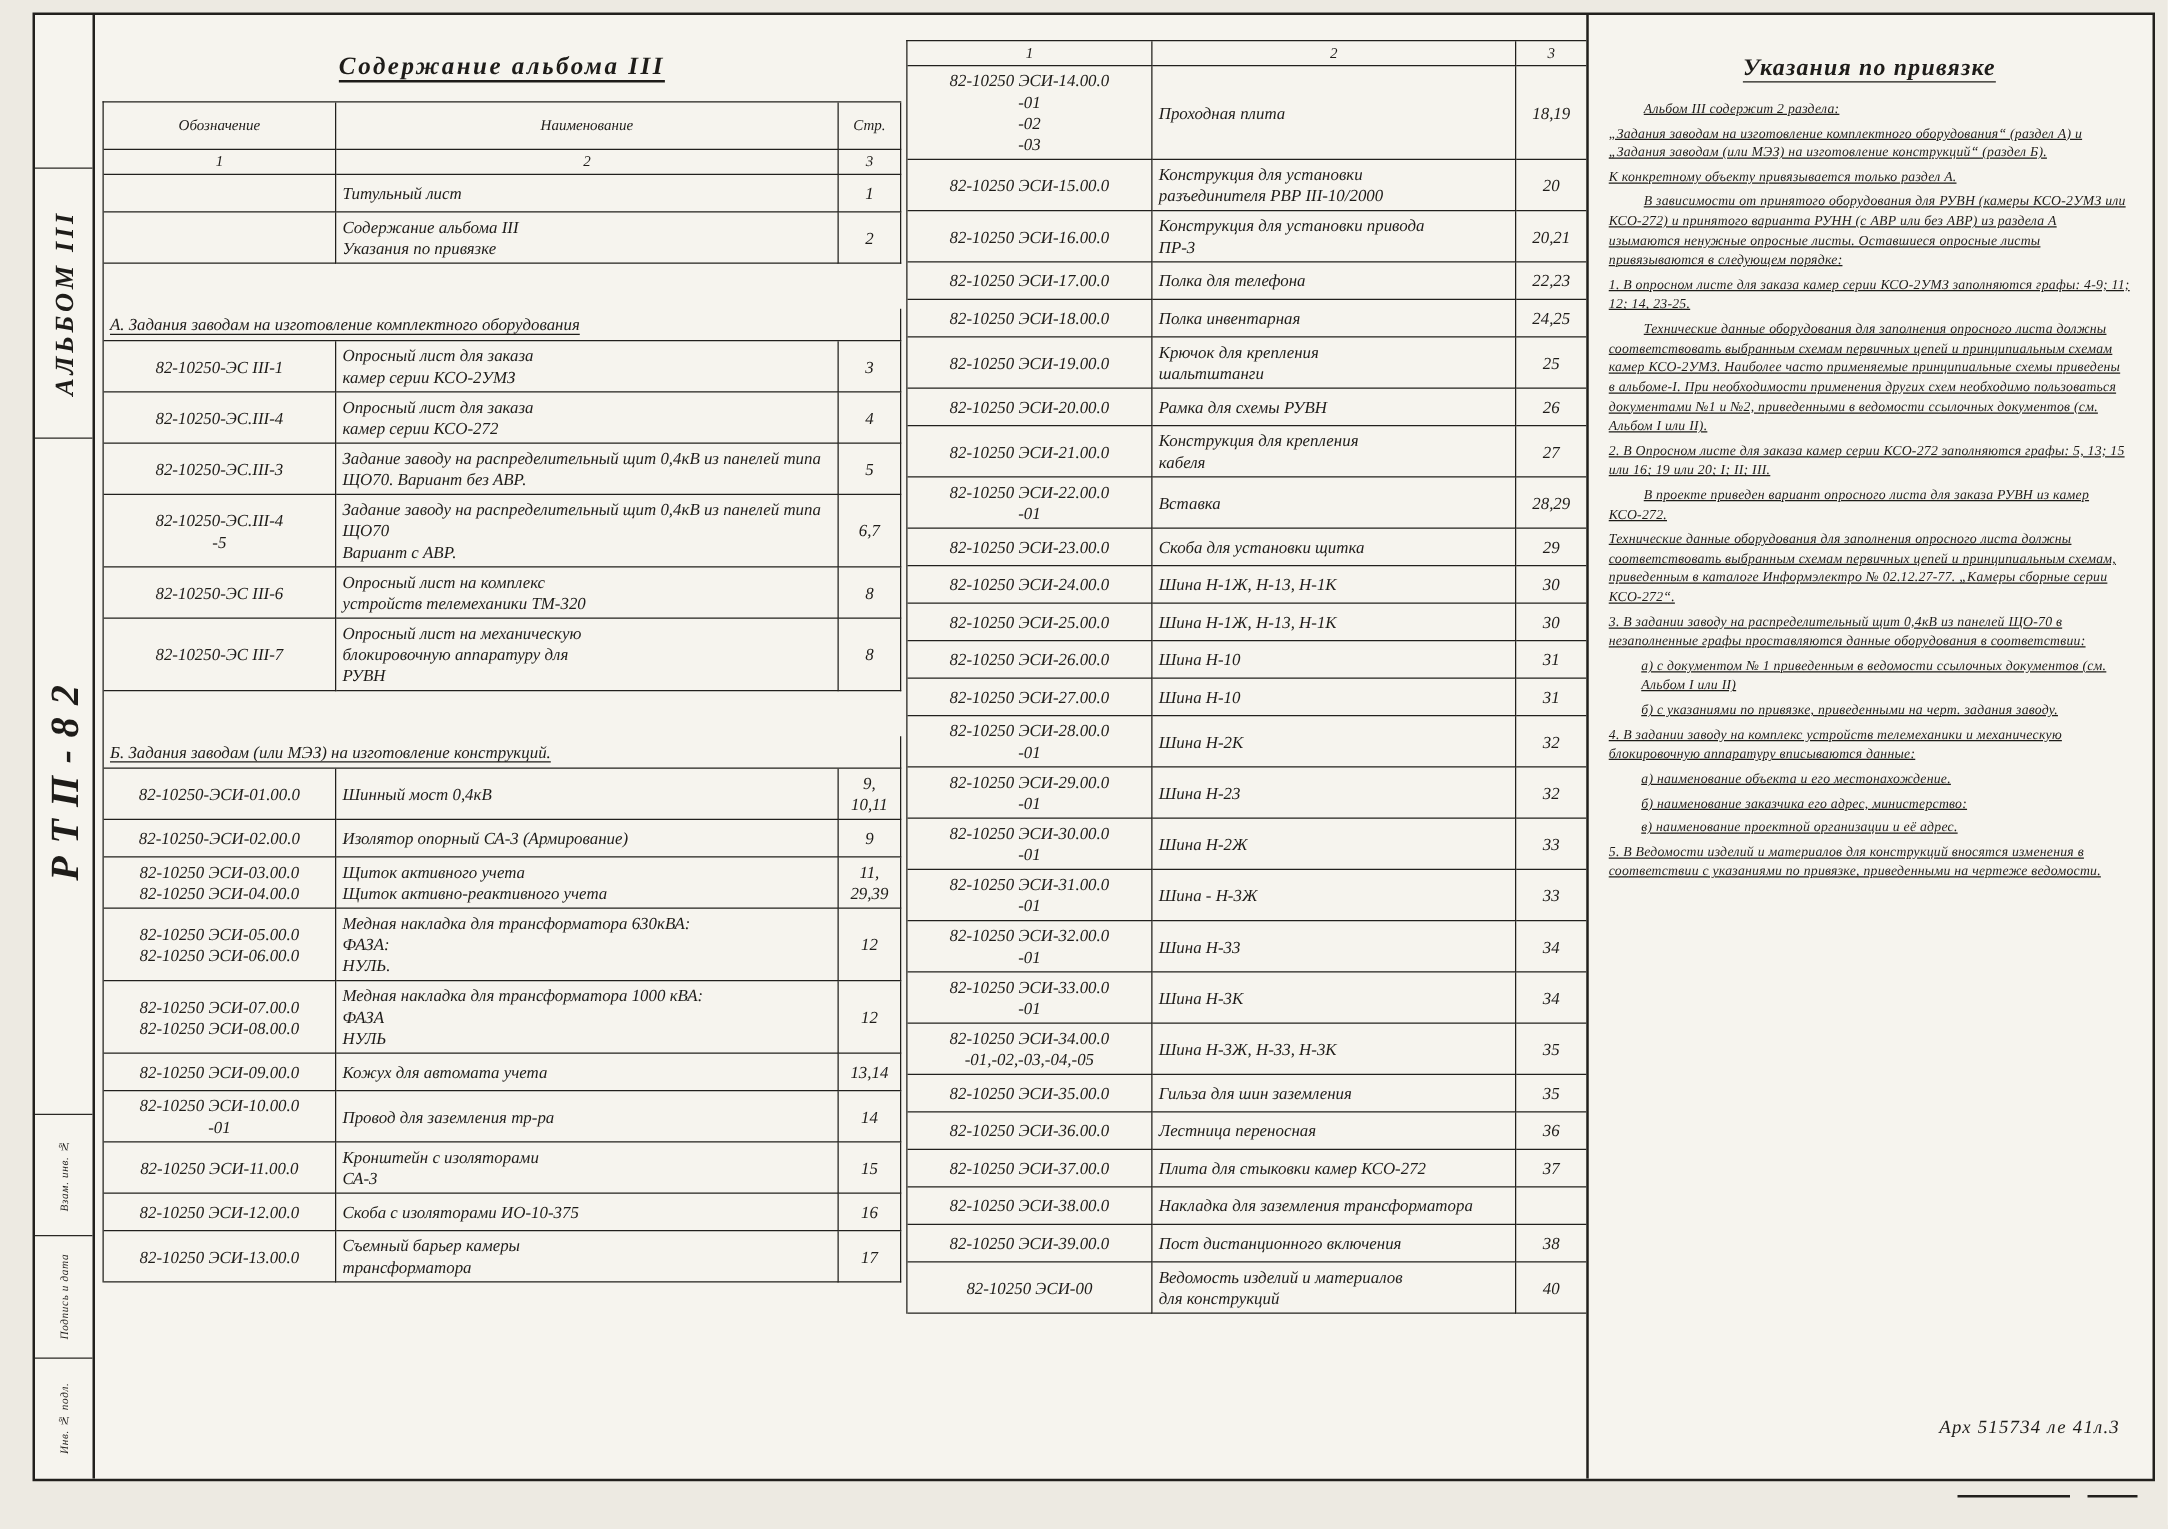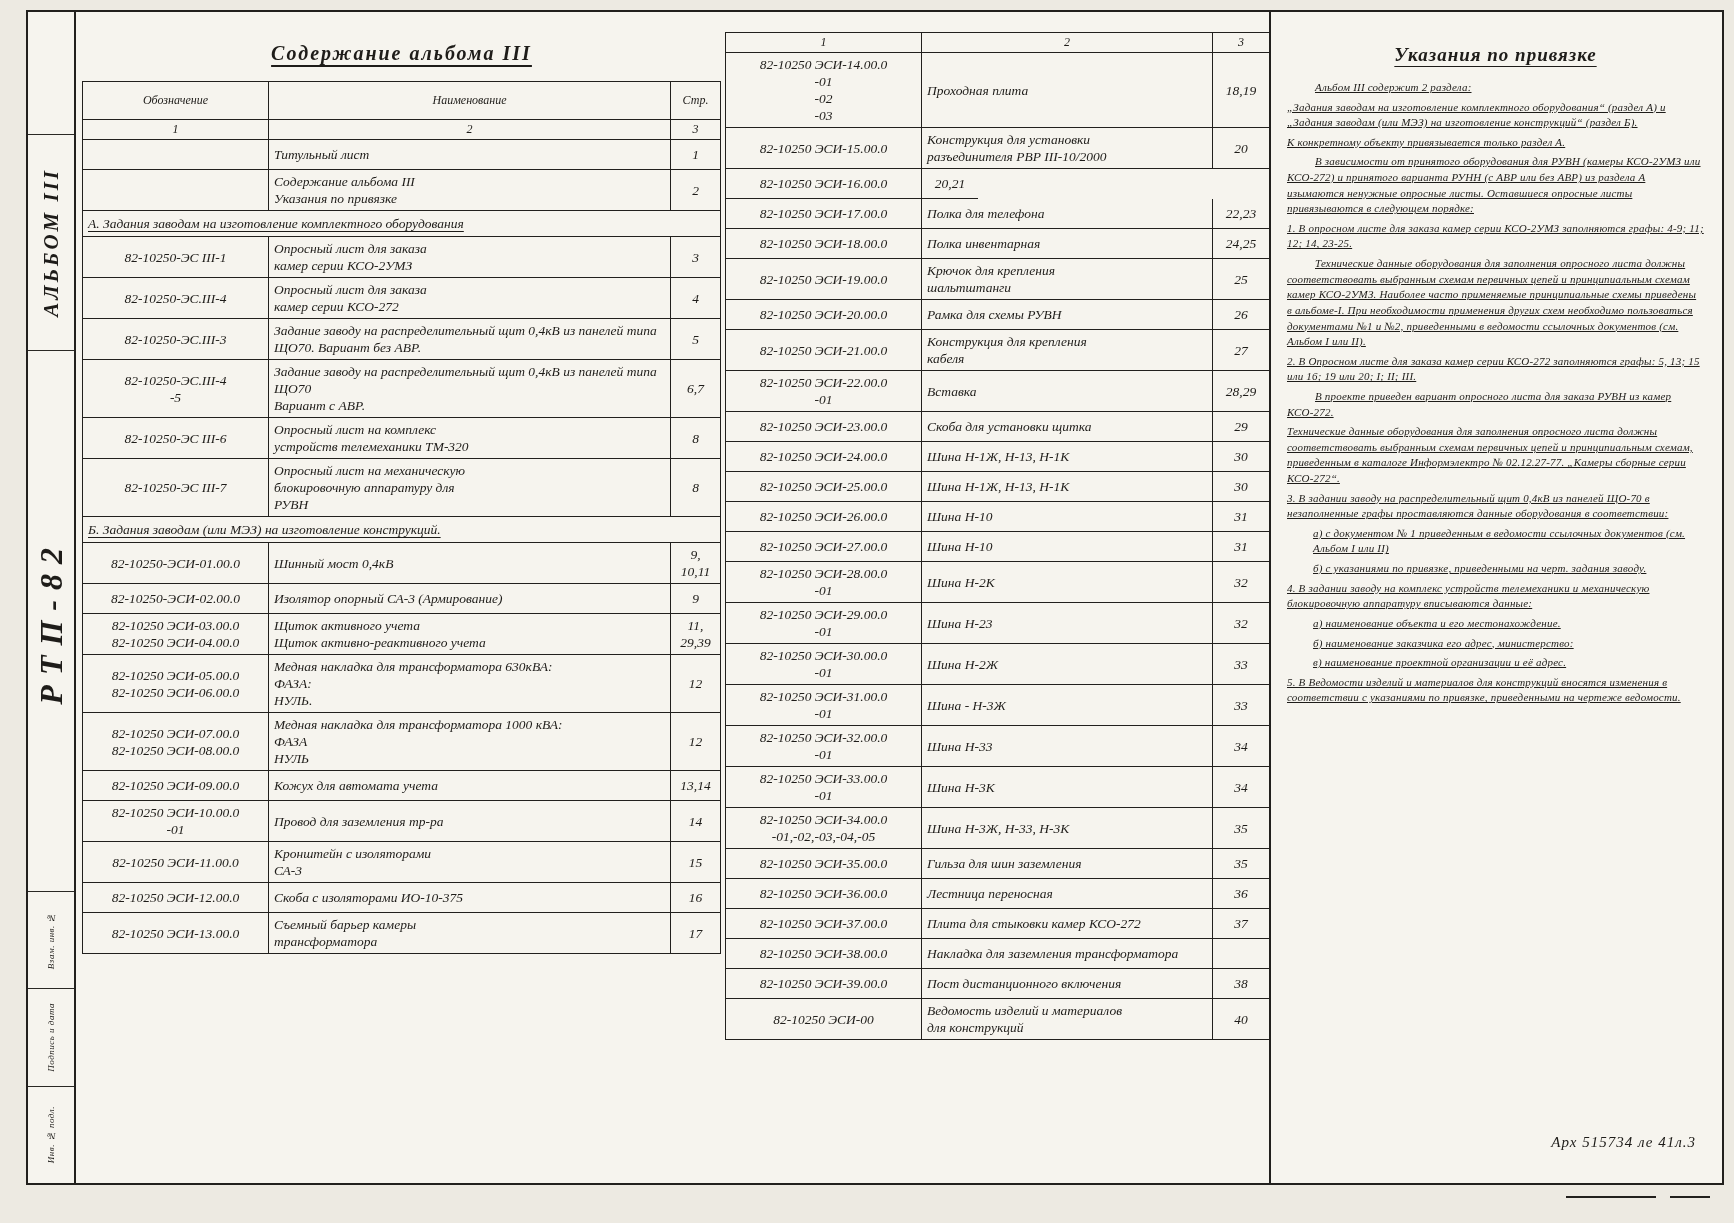--- a/index.html
+++ b/index.html
@@ -53,21 +53,21 @@
     display:flex;flex-direction:column;justify-content:center;
     white-space:pre-line;
   }
   .c-code{width:186px;flex:none;text-align:center;}
   .c-name{flex:1;text-align:left;}
   .c-page{width:50px;flex:none;text-align:center;}
   .mid .c-code{width:196px;}
   .mid .c-page{width:56px;border-right:none;}
   .t-row.head .cell{min-height:38px;font-size:12px;text-align:center;align-items:center;}
   .t-row.nums .cell{min-height:18px;padding:1px 4px;font-size:12px;text-align:center;align-items:center;}
-  .t-row.section .cell{min-height:26px;}
+  .t-row.section .cell{min-height:26px;margin-top:36px;}
   .section-cell{flex:1;text-align:left;text-decoration:underline;text-underline-offset:3px;font-size:13.5px;}
   
   .notes-body{font-size:11px;line-height:1.42;letter-spacing:0.2px;text-decoration:underline;}
   .note{margin:0 0 4px;}
   .p-indent{text-indent:28px;}
   .p-flush{text-indent:0;}
   .p-item{text-indent:0;}
   .p-sub{padding-left:26px;}
   .archive-note{position:absolute;right:26px;bottom:32px;font-size:15px;letter-spacing:1px;}
   
@@ -256,20 +256,22 @@
               <div class="cell c-page">18,19</div>
             </div>
             <div class="t-row">
               <div class="cell c-code">82-10250 ЭСИ-15.00.0</div>
               <div class="cell c-name">Конструкция для установки
 разъединителя РВР III-10/2000</div>
               <div class="cell c-page">20</div>
             </div>
             <div class="t-row">
               <div class="cell c-code">82-10250 ЭСИ-16.00.0</div>
+              <div class="cell c-name">Конструкция для установки привода
+ПР-3</div>
               <div class="cell c-page">20,21</div>
             </div>
             <div class="t-row">
               <div class="cell c-code">82-10250 ЭСИ-17.00.0</div>
               <div class="cell c-name">Полка для телефона</div>
               <div class="cell c-page">22,23</div>
             </div>
             <div class="t-row">
               <div class="cell c-code">82-10250 ЭСИ-18.00.0</div>
               <div class="cell c-name">Полка инвентарная</div>

